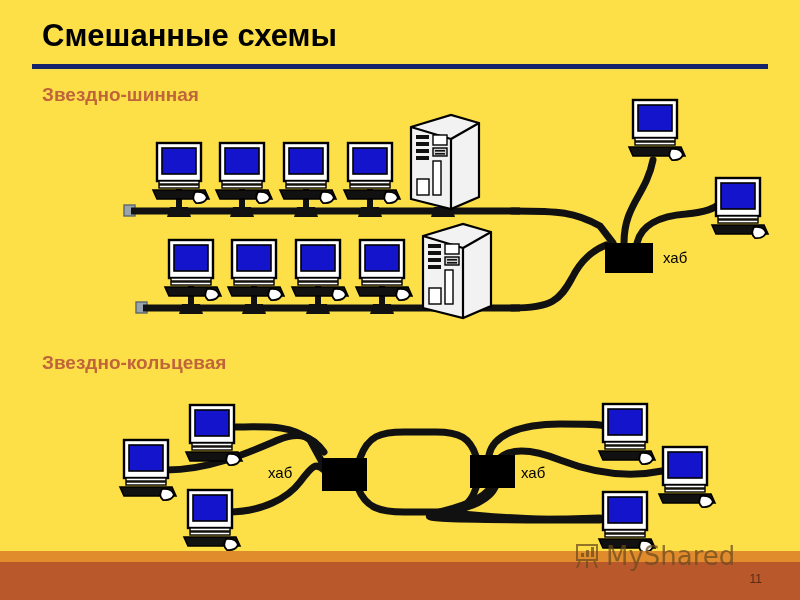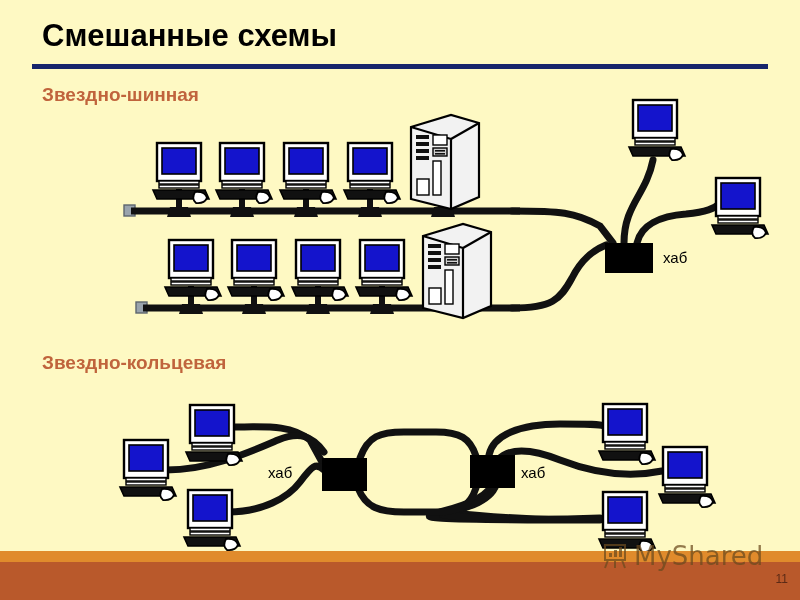--- a/index.html
+++ b/index.html
@@ -5,21 +5,21 @@
   html, body {
     margin: 0;
     padding: 0;
     background: #ffffff;
   }
   #slide {
     position: relative;
     width: 800px;
     height: 600px;
     overflow: hidden;
-    background: #fef9c3;
+    background: #fde047;
     font-family: "Liberation Sans", sans-serif;
   }
   
   #slide-title {
     position: absolute;
     left: 42px;
     top: 18px;
     font-size: 31px;
     font-weight: bold;
     color: #000000;
@@ -52,29 +52,29 @@
     background: #e08b2c;
   }
   #band-dark {
     position: absolute;
     left: 0; top: 562px;
     width: 800px; height: 38px;
     background: #b9592b;
   }
   #page-number {
     position: absolute;
-    right: 12px;
+    right: 38px;
     top: 572px;
     font-size: 12px;
     color: #5b2a16;
   }
   
   #watermark {
     position: absolute;
-    left: 600px;
+    left: 572px;
     top: 541px;
     display: flex;
     align-items: center;
     gap: 4px;
     opacity: .72;
   }
   #watermark-text {
     font-size: 26px;
     color: #6b4a1e;
     font-family: "DejaVu Sans", sans-serif;

